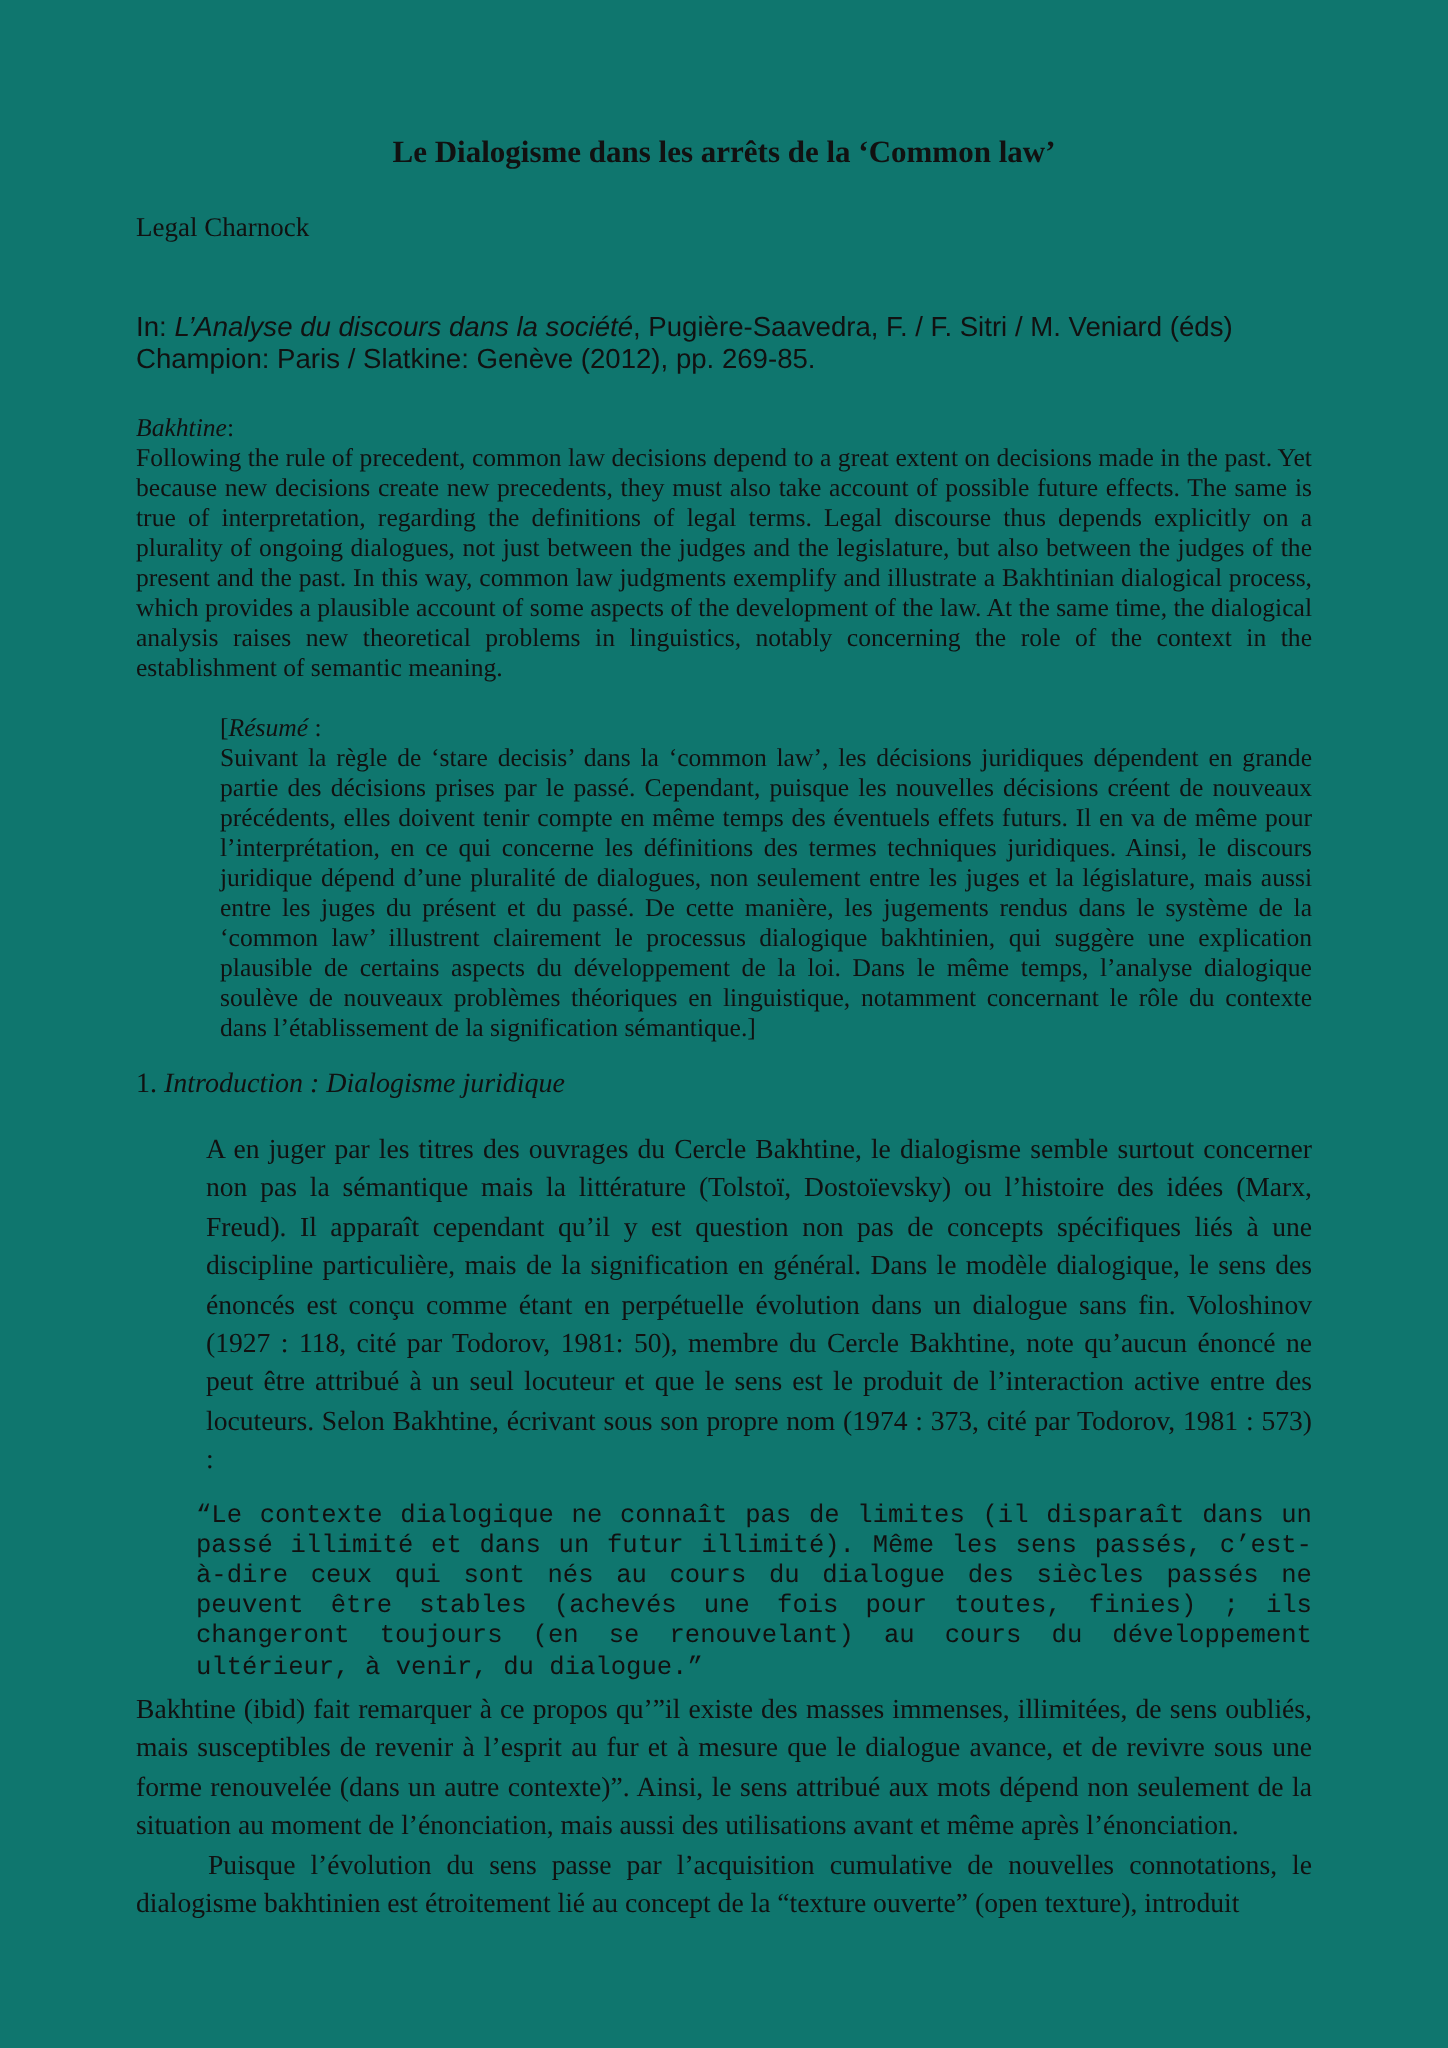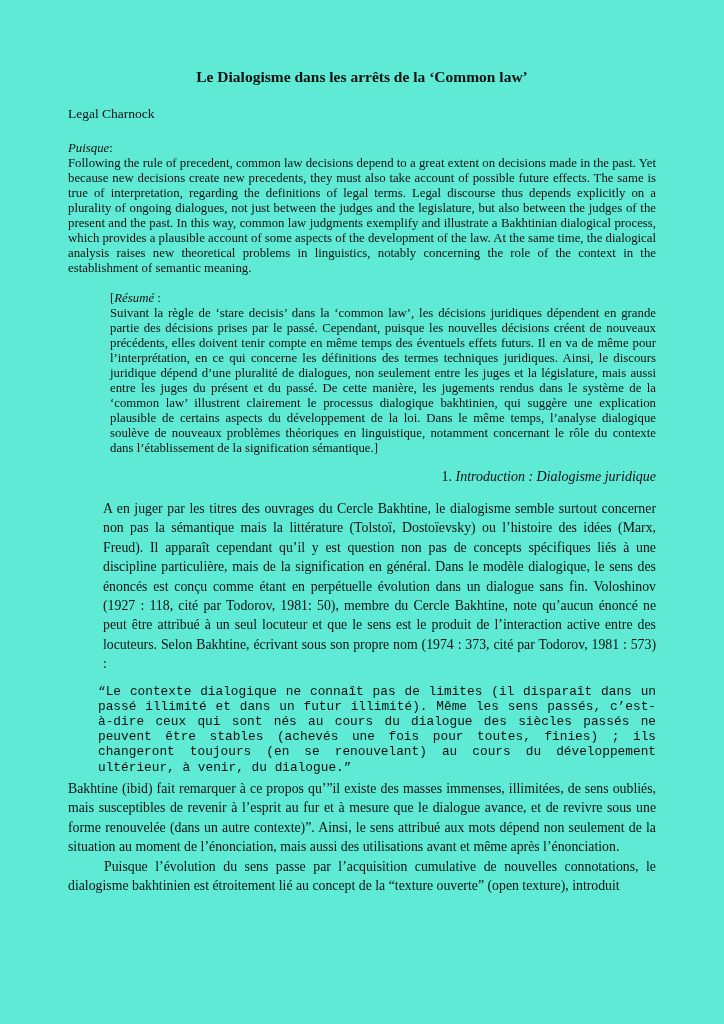--- a/index.html
+++ b/index.html
@@ -1,21 +1,21 @@
 <!DOCTYPE html>
 <html><head>
 <meta charset="utf-8">
 <style>
   html, body { margin: 0; padding: 0; background: #e8e8e8; }
   .page {
     position: relative;
     width: 724px;
     height: 1024px;
     margin: 0 auto;
-    background: #5eead4;
+    background: #0f766e;
     box-sizing: border-box;
     padding: 68px 68px 0 68px;
     font-family: "Liberation Serif", serif;
     color: #111;
   }
   .title {
     margin: 0;
     font-size: 15.5px;
     line-height: 18px;
     font-weight: bold;
@@ -38,21 +38,20 @@
     font-size: 12.8px;
     line-height: 15px;
     text-align: justify;
   }
   .small-block .lbl-line { display: block; }
   .resume-block { margin-top: 15px; margin-left: 42px; }
   .sec-heading {
     margin: 12px 0 0 0;
     font-size: 14px;
     line-height: 17px;
-    text-align: right;
   }
   .para {
     margin: 0;
     font-size: 13.8px;
     line-height: 19.4px;
     text-align: justify;
   }
   .para1 { margin-top: 14px; margin-left: 35px; }
   .quote {
     margin: 10px 0 0 30px;
@@ -67,23 +66,27 @@
 </style>
 </head>
 <body>
 
 <div class="page">
 
   <h1 class="title">Le Dialogisme dans les arrêts de la ‘Common law’</h1>
 
   <p class="author">Legal Charnock</p>
 
+  <p class="citation">
+    <span class="cit-line"><span>In: </span><i>L’Analyse du discours dans la société</i><span>, Pugière-Saavedra, F. / F. Sitri / M. Veniard (éds)</span></span>
+    <span class="cit-line">Champion: Paris / Slatkine: Genève (2012), pp. 269-85.</span>
+  </p>
 
   <div class="small-block abstract-block">
-    <span class="lbl-line"><i>Puisque</i><span>:</span></span>
+    <span class="lbl-line"><i>Bakhtine</i><span>:</span></span>
     <span>Following the rule of precedent, common law decisions depend to a great extent on decisions made in the past. Yet because new decisions create new precedents, they must also take account of possible future effects. The same is true of interpretation, regarding the definitions of legal terms. Legal discourse thus depends explicitly on a plurality of ongoing dialogues, not just between the judges and the legislature, but also between the judges of the present and the past. In this way, common law judgments exemplify and illustrate a Bakhtinian dialogical process, which provides a plausible account of some aspects of the development of the law. At the same time, the dialogical analysis raises new theoretical problems in linguistics, notably concerning the role of the context in the establishment of semantic meaning.</span>
   </div>
 
   <div class="small-block resume-block">
     <span class="lbl-line"><span>[</span><i>Résumé</i><span> :</span></span>
     <span>Suivant la règle de ‘stare decisis’ dans la ‘common law’, les décisions juridiques dépendent en grande partie des décisions prises par le passé. Cependant, puisque les nouvelles décisions créent de nouveaux précédents, elles doivent tenir compte en même temps des éventuels effets futurs. Il en va de même pour l’interprétation, en ce qui concerne les définitions des termes techniques juridiques. Ainsi, le discours juridique dépend d’une pluralité de dialogues, non seulement entre les juges et la législature, mais aussi entre les juges du présent et du passé. De cette manière, les jugements rendus dans le système de la ‘common law’ illustrent clairement le processus dialogique bakhtinien, qui suggère une explication plausible de certains aspects du développement de la loi. Dans le même temps, l’analyse dialogique soulève de nouveaux problèmes théoriques en linguistique, notamment concernant le rôle du contexte dans l’établissement de la signification sémantique.]</span>
   </div>
 
   <p class="sec-heading"><span>1. </span><i>Introduction : Dialogisme juridique</i></p>
 

